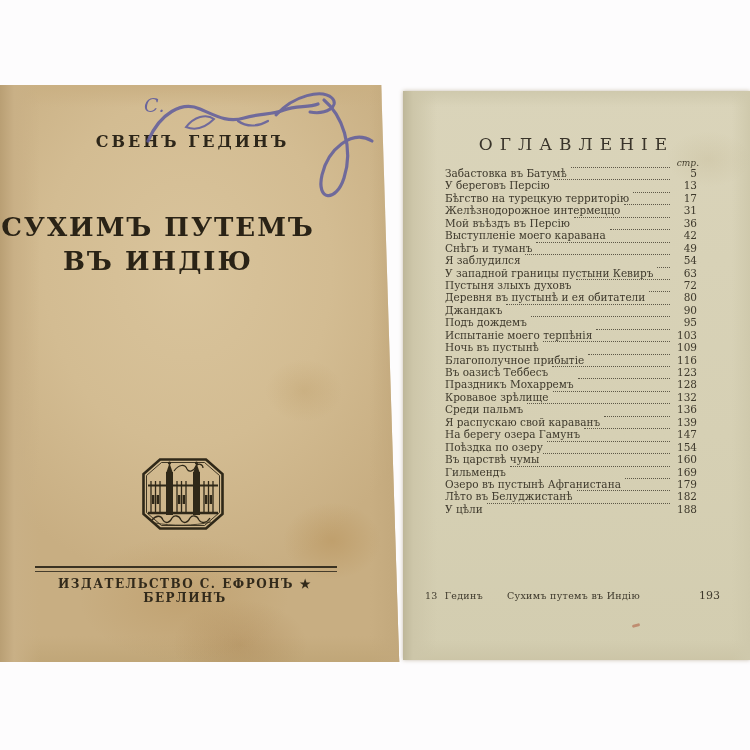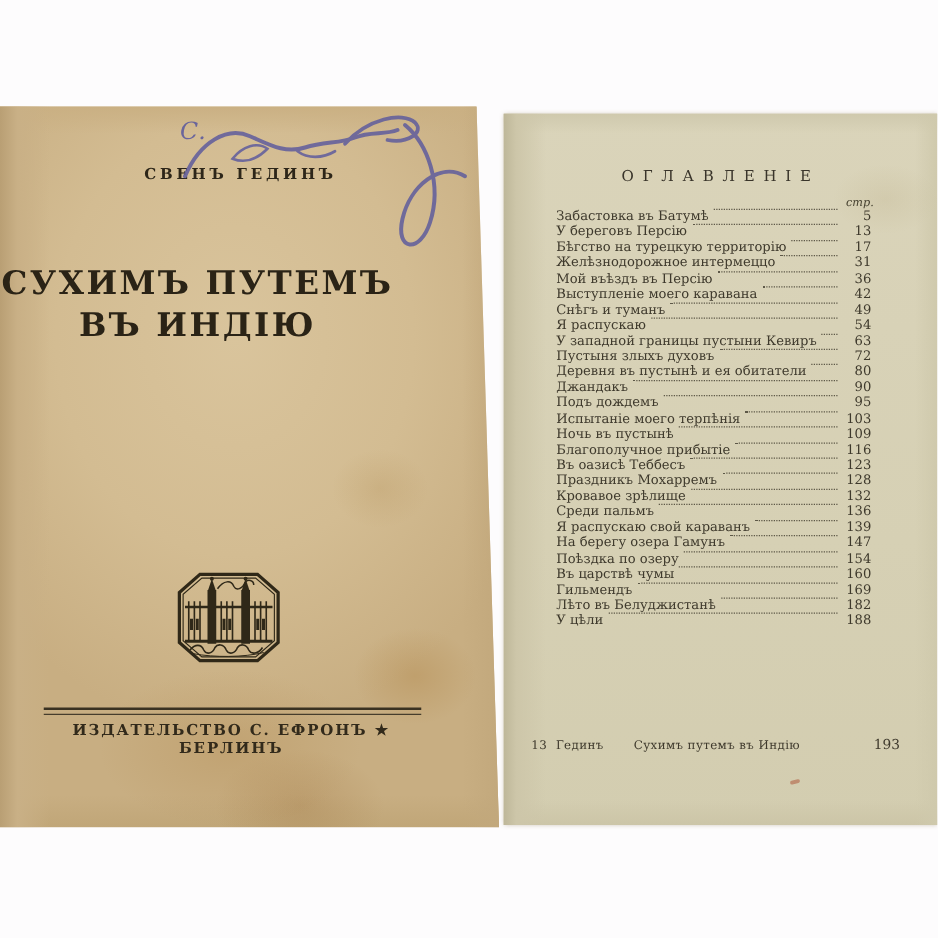--- a/index.html
+++ b/index.html
@@ -14,21 +14,21 @@
       radial-gradient(ellipse 55px 45px at 76% 53%, rgba(168,128,66,.18), rgba(168,128,66,0) 70%),
       radial-gradient(ellipse 90px 60px at 60% 97%, rgba(150,105,50,.25), rgba(150,105,50,0) 75%),
       linear-gradient(90deg, #b99f74 0, #c9b086 14px, rgba(201,176,134,0) 40px),
       linear-gradient(270deg, #c2a87c 0, rgba(194,168,124,0) 30px),
       linear-gradient(0deg, #c0a678 0, rgba(192,166,120,0) 26px),
       linear-gradient(180deg, #cab083 0, rgba(202,176,131,0) 22px),
       radial-gradient(ellipse 65% 55% at 47% 32%, #d9c49c 0%, #d3bc92 55%, #c8ae82 100%);
     clip-path:polygon(0 0, 95.3% 0, 99.8% 100%, 0 100%);
     box-shadow:0 0 4px rgba(130,110,70,.5);}
   .author-line{position:absolute;left:0;top:47px;width:385px;text-align:center;
-    font-weight:bold;font-size:12px;letter-spacing:3px;color:#2d2619;}
+    font-weight:bold;font-size:16px;letter-spacing:3px;color:#2d2619;}
   .book-title{position:absolute;left:0;top:125px;width:316px;text-align:center;
     font-weight:bold;font-size:26px;line-height:34px;letter-spacing:2px;color:#2a2316;}
   .inscription-initial{position:absolute;left:144px;top:9px;
     font-style:italic;font-size:19px;color:#5f5c9d;opacity:.9;}
   .signature-svg{position:absolute;left:126px;top:-2px;width:256px;height:136px;}
   .emblem-svg{position:absolute;left:141px;top:372px;width:84px;height:74px;}
   .imprint-rule-thick{position:absolute;left:35px;top:481px;width:302px;height:0;
     border-top:2.5px solid #3a3222;}
   .imprint-rule-thin{position:absolute;left:35px;top:486px;width:302px;height:0;
     border-top:1px solid #463d2c;}
@@ -39,21 +39,21 @@
   .page-right{position:absolute;left:403px;top:91px;width:347px;height:569px;
     background:
       radial-gradient(ellipse 60px 40px at 88% 12%, rgba(160,140,90,.12), rgba(160,140,90,0) 70%),
       linear-gradient(90deg,#beb799 0,#cdc6a9 10px, rgba(205,198,169,0) 34px),
       linear-gradient(270deg,#cfc9ac 0, rgba(207,201,172,0) 18px),
       linear-gradient(0deg,#ccc5a7 0, rgba(204,197,167,0) 20px),
       linear-gradient(180deg,#cfc9ad 0, rgba(207,201,173,0) 16px),
       linear-gradient(180deg,#dad4ba 0%, #d6d0b4 60%, #d3cdb0 100%);
     box-shadow:0 0 4px rgba(130,110,70,.45);}
   .toc-heading{position:absolute;left:0;top:43px;width:100%;text-align:center;
-    font-size:12px;letter-spacing:7px;color:#39342a;}
+    font-size:17px;letter-spacing:7px;color:#39342a;}
   .page-col-label{position:absolute;right:51px;top:67px;font-size:9px;color:#45402f;font-style:italic;}
   .toc-list{position:absolute;left:42px;top:76px;width:252px;color:#3e392c;}
   .toc-row{display:flex;align-items:flex-start;height:12.45px;font-size:10.5px;}
   .t-title{white-space:nowrap;}
   .t-dots{flex:1;border-bottom:1.5px dotted rgba(62,57,44,.8);margin:0 3px 2px 4px;min-width:8px;}
   .t-page{width:24px;text-align:right;font-size:10.5px;}
   .toc-footer{position:absolute;left:22px;right:30px;top:498px;display:flex;
     justify-content:space-between;align-items:baseline;color:#3e392c;}
   .footer-left{font-size:9.5px;letter-spacing:.3px;}
   .footer-left .sig-num{margin-right:7px;}
@@ -183,21 +183,21 @@
           <span class="t-page">42</span>
         </div>
 
         <div class="toc-row">
           <span class="t-title">Снѣгъ и туманъ</span>
           <span class="t-dots"></span>
           <span class="t-page">49</span>
         </div>
 
         <div class="toc-row">
-          <span class="t-title">Я распускаю</span>
+          <span class="t-title">Я заблудился</span>
           <span class="t-dots"></span>
           <span class="t-page">54</span>
         </div>
 
         <div class="toc-row">
           <span class="t-title">У западной границы пустыни Кевиръ</span>
           <span class="t-dots"></span>
           <span class="t-page">63</span>
         </div>
 
@@ -290,20 +290,25 @@
           <span class="t-dots"></span>
           <span class="t-page">160</span>
         </div>
 
         <div class="toc-row">
           <span class="t-title">Гильмендъ</span>
           <span class="t-dots"></span>
           <span class="t-page">169</span>
         </div>
 
+        <div class="toc-row">
+          <span class="t-title">Озеро въ пустынѣ Афганистана</span>
+          <span class="t-dots"></span>
+          <span class="t-page">179</span>
+        </div>
 
         <div class="toc-row">
           <span class="t-title">Лѣто въ Белуджистанѣ</span>
           <span class="t-dots"></span>
           <span class="t-page">182</span>
         </div>
 
         <div class="toc-row">
           <span class="t-title">У цѣли</span>
           <span class="t-dots"></span>

